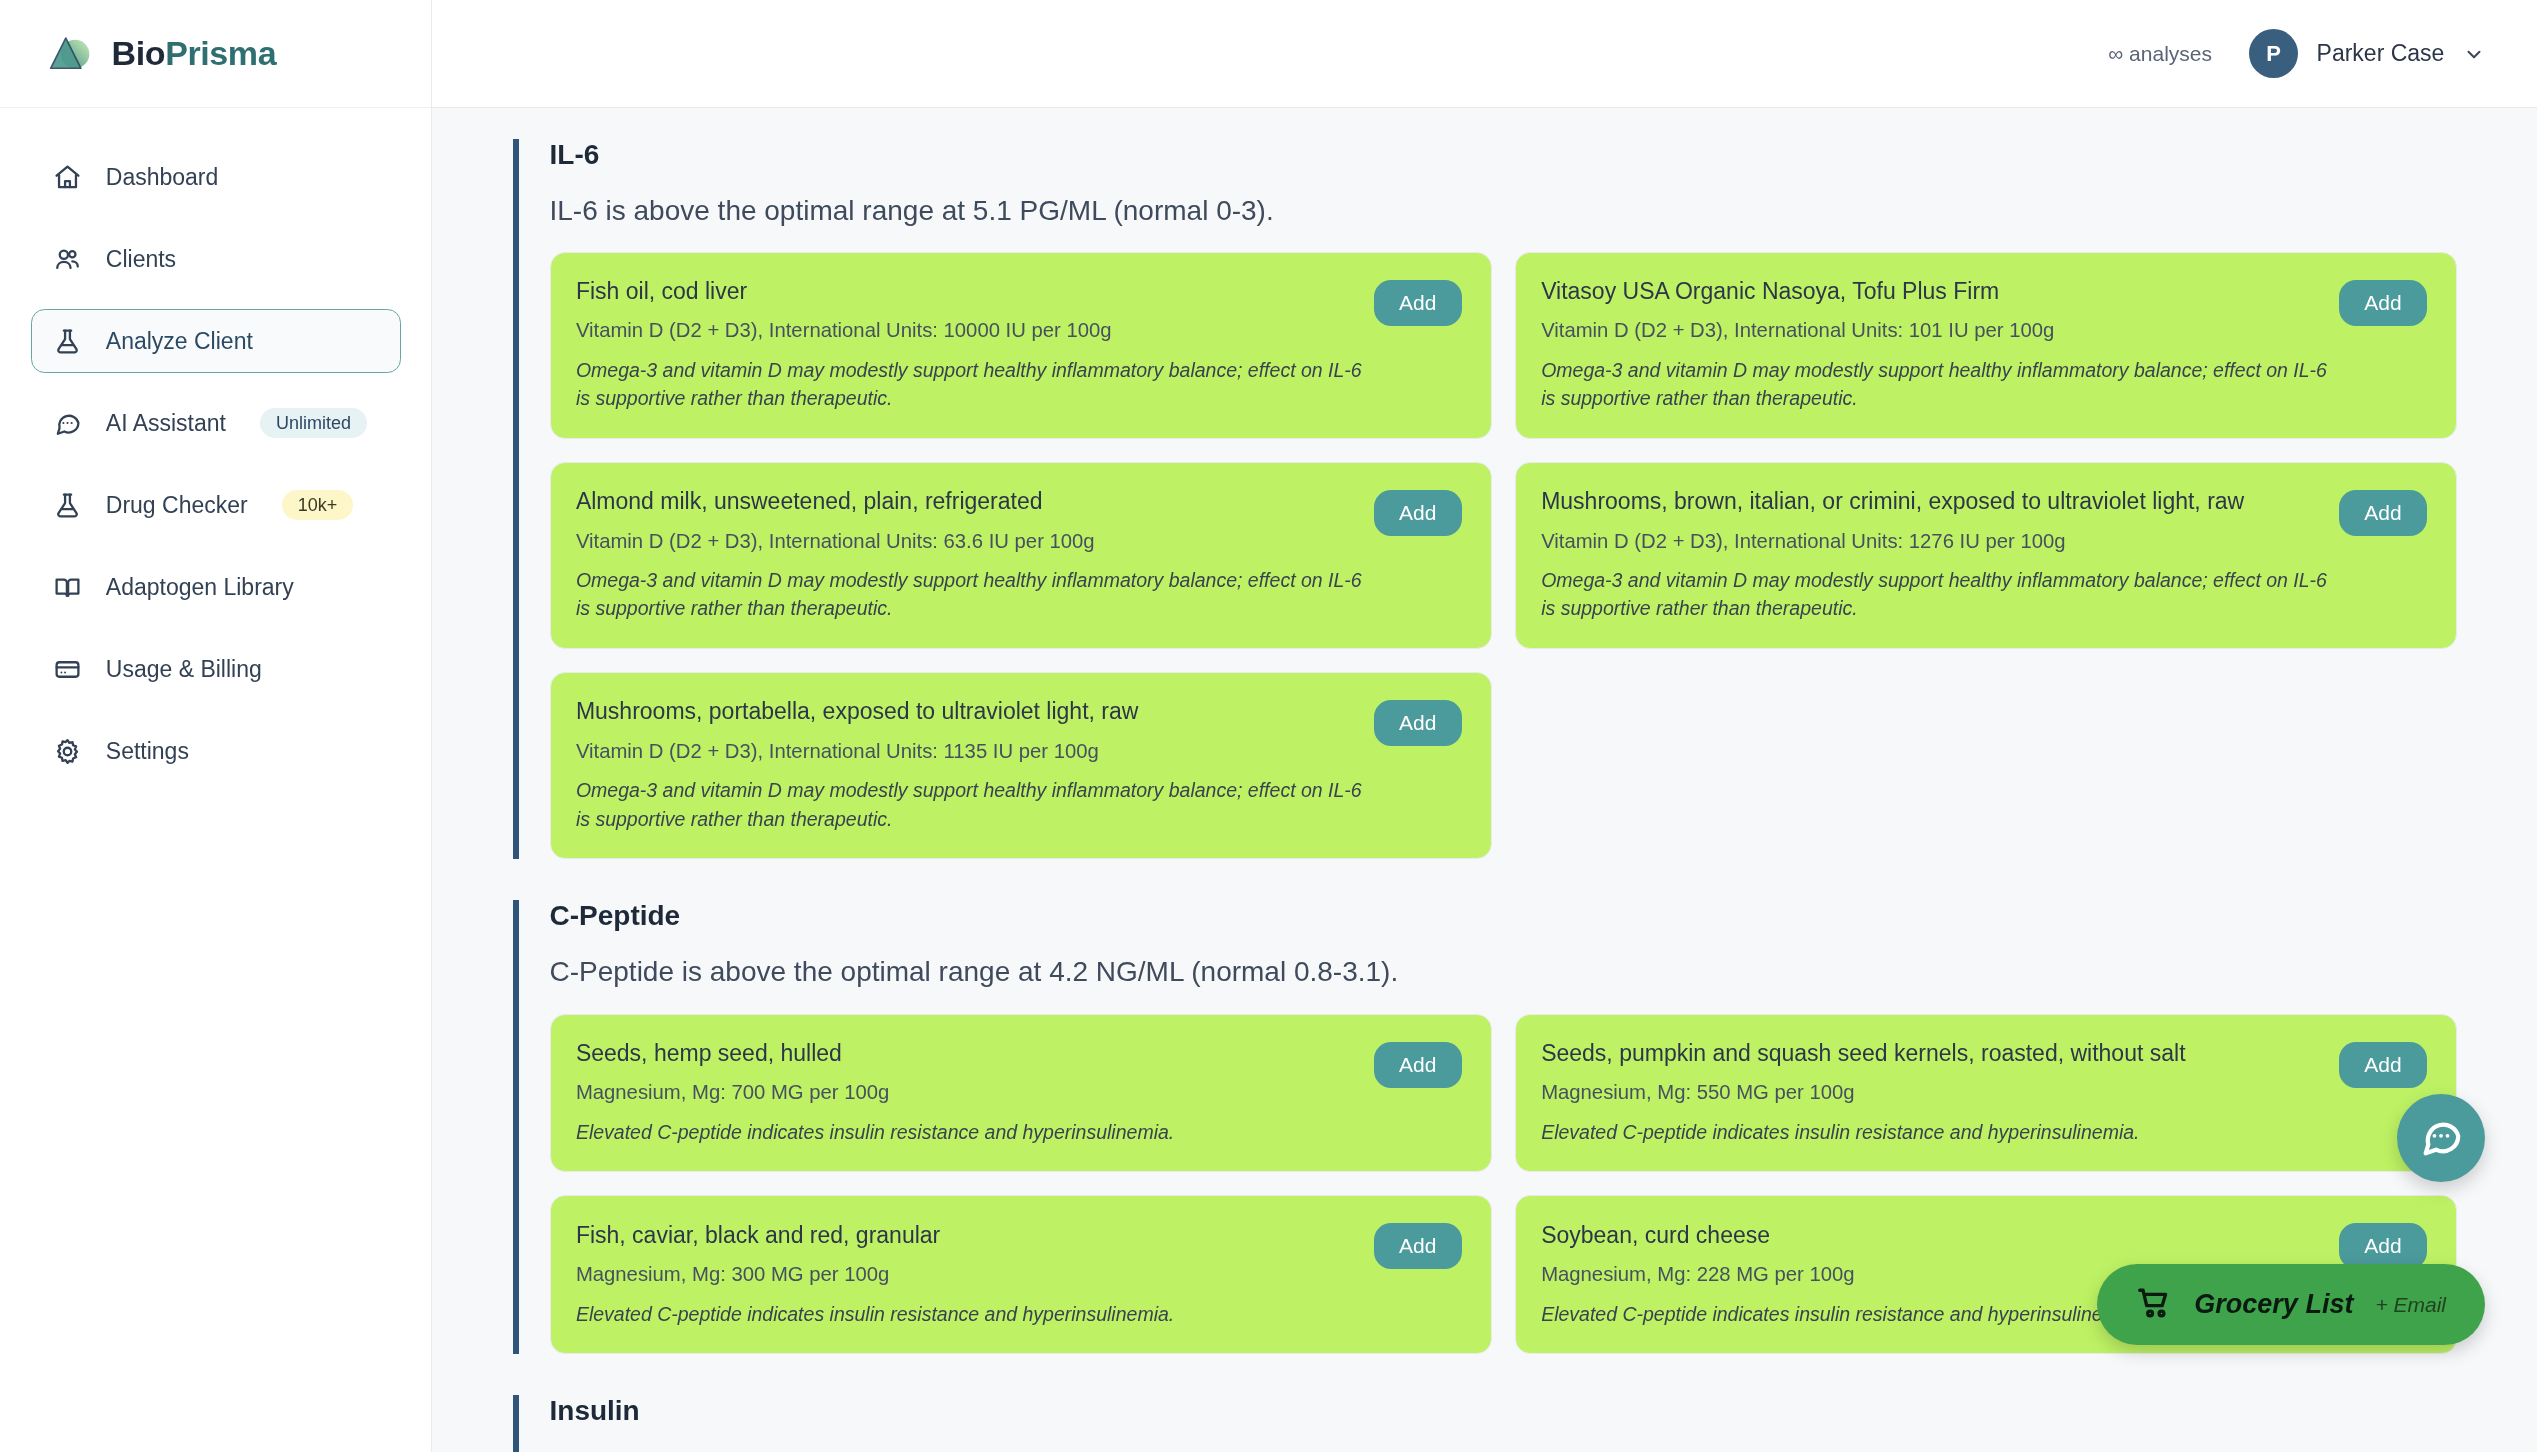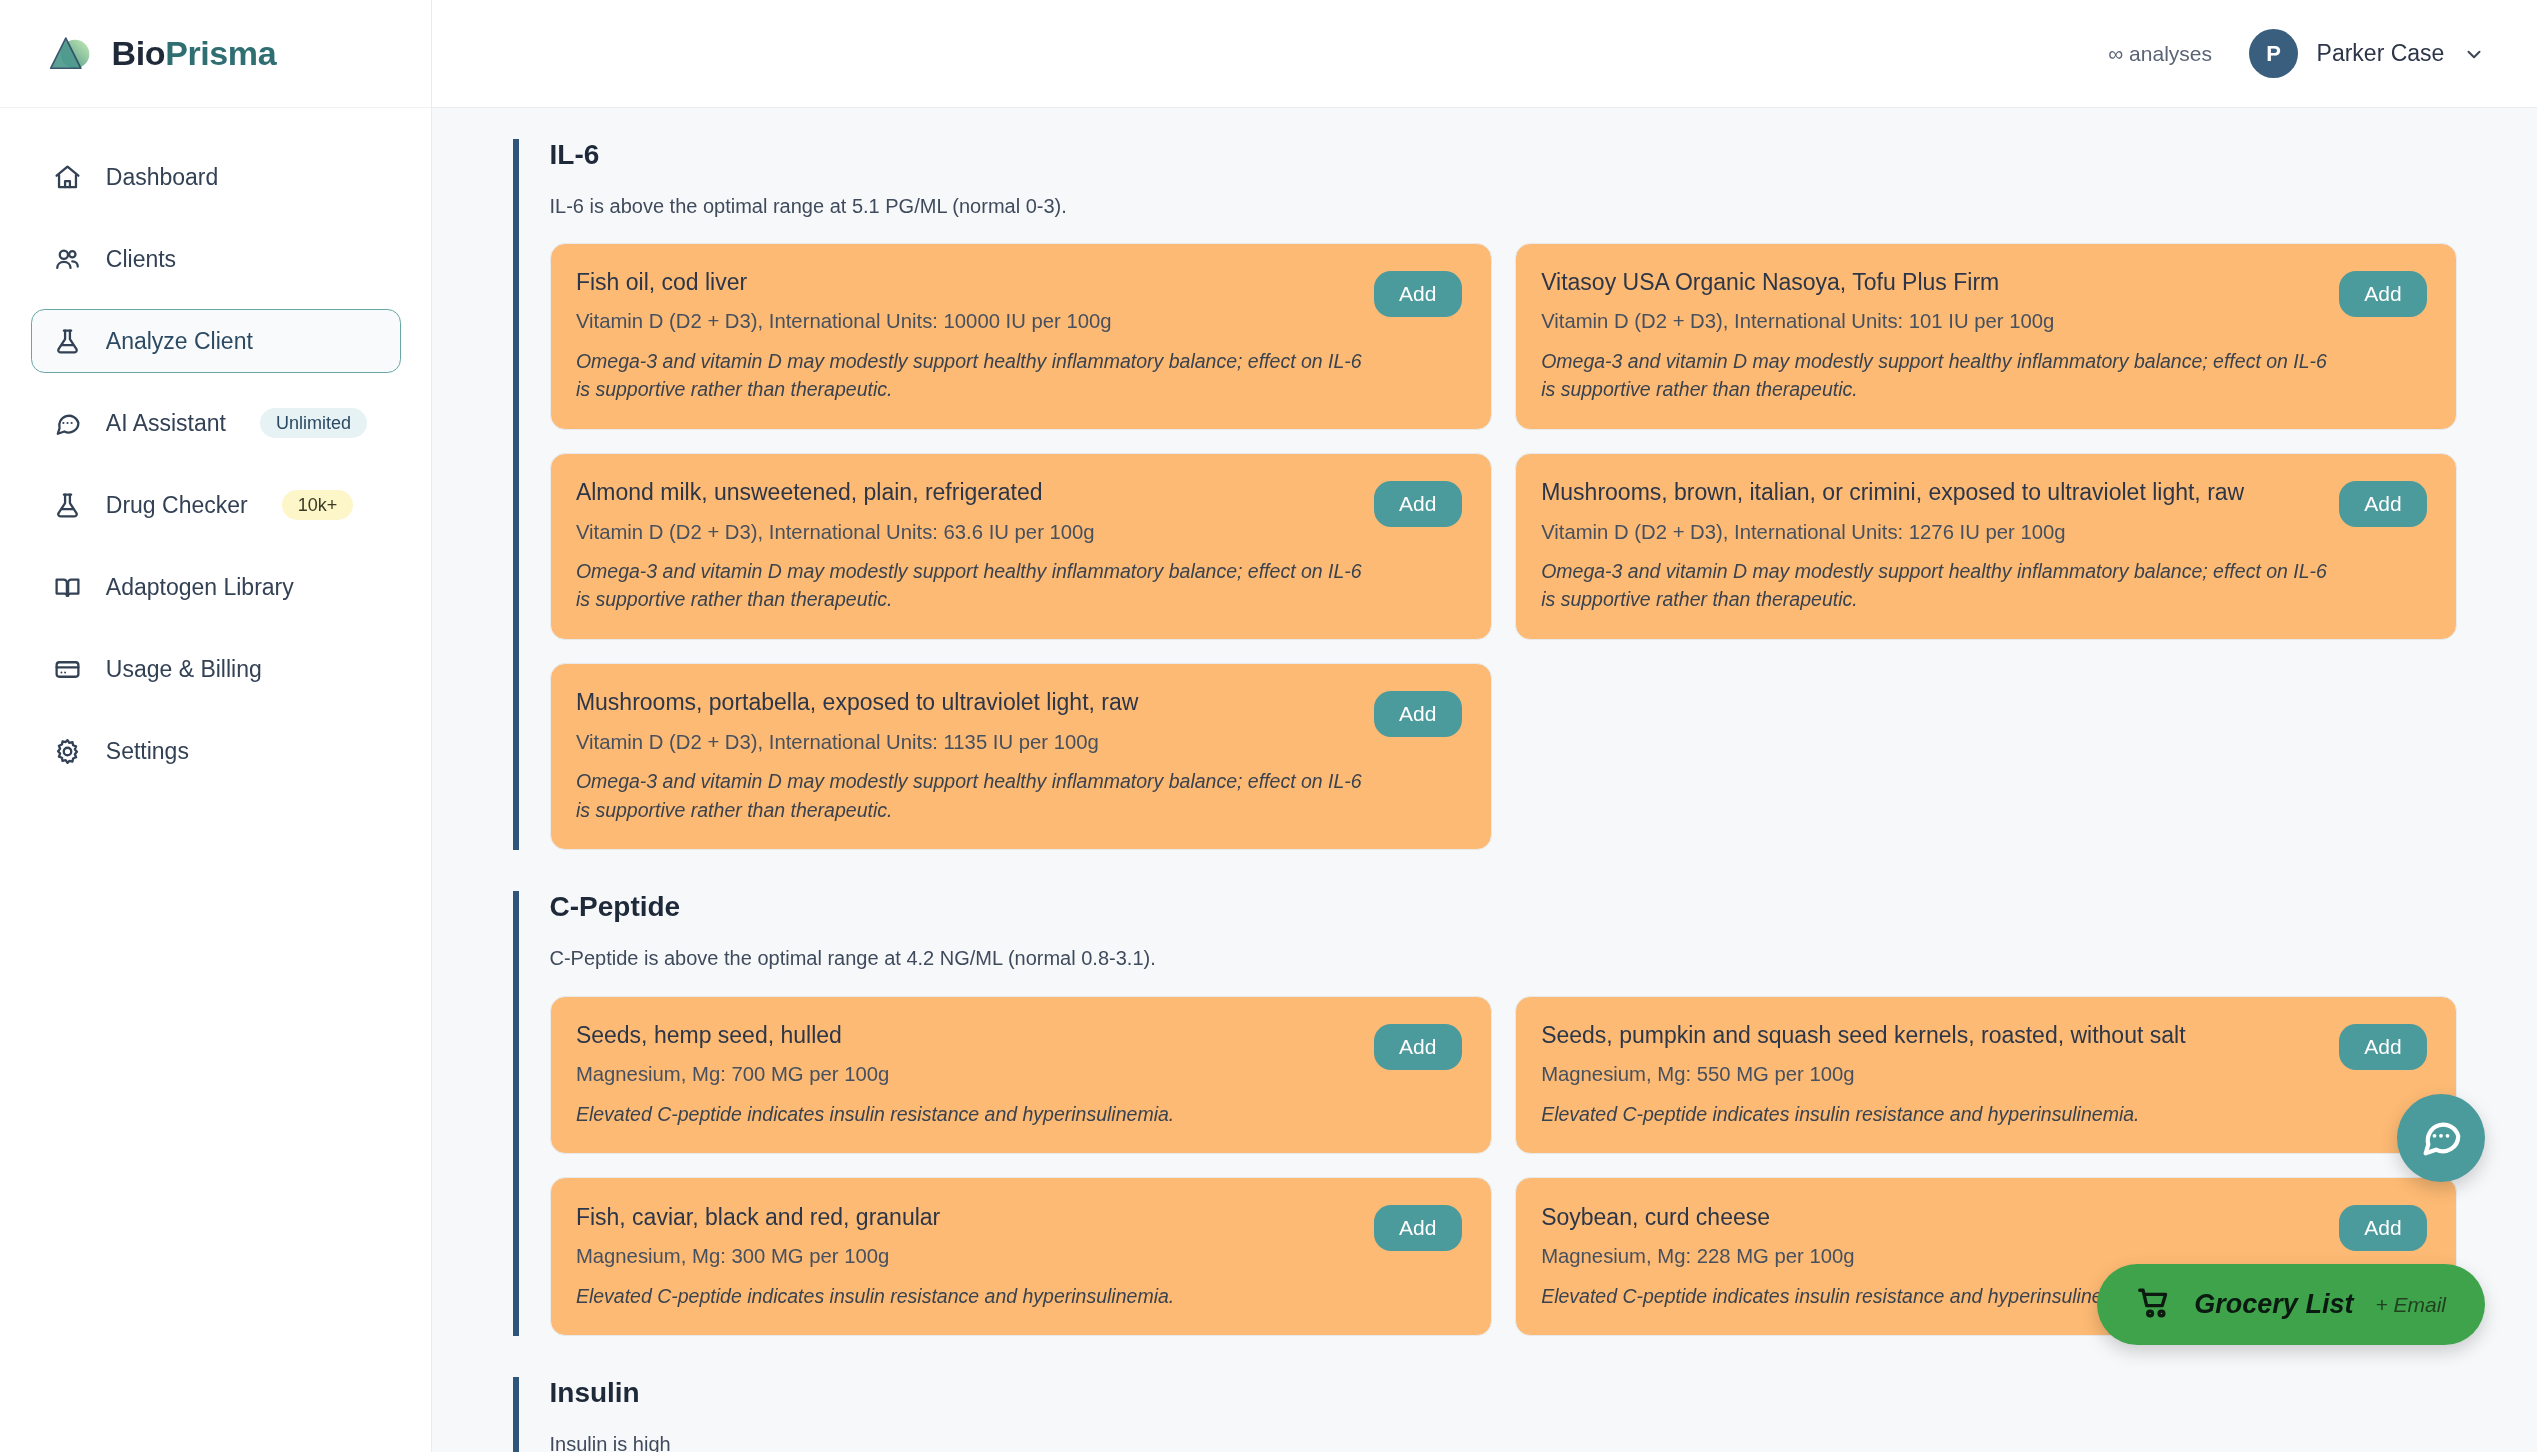--- a/index.html
+++ b/index.html
@@ -84,25 +84,25 @@
     padding: 0 0 0 0;
   }
   .scroll-inner { padding: 30.5px 81px 0 81px; }
   .scrollbar-track {
     position: absolute; top: 0; right: 0; width: 22px; bottom: 0;
     background: #f7f8fa;
   }
 
   .section { border-left: 6.8px solid #2f557a; padding-left: 30.5px; margin-bottom: 41px; }
   .section-title { font-size: 28px; font-weight: 700; color: #1e2a3a; margin-bottom: 24px; }
-  .section-desc { font-size: 20px; color: #3f4b5c; margin-bottom: 25.4px; }
+  .section-desc { font-size: 28px; color: #3f4b5c; margin-bottom: 25.4px; }
 
   .cards { display: grid; grid-template-columns: 1fr 1fr; gap: 23px; }
   .card {
-    background: #fdba74;
+    background: #bef264;
     border: 1.7px solid #e8eaee;
     border-radius: 15.3px;
     padding: 25.4px 29px 25.4px 25.4px;
     display: flex; align-items: flex-start; gap: 9px;
     min-height: 0;
   }
   .card-body { flex: 1 1 auto; min-width: 0; }
   .card-name { font-size: 23px; color: #2c3648; margin-bottom: 13.6px; line-height: 1.2; }
   .card-nutrient { font-size: 20.3px; color: #46505f; margin-bottom: 13.6px; }
   .card-note { font-size: 19.5px; color: #39424f; font-style: italic; line-height: 1.45; max-width: 814px; }

